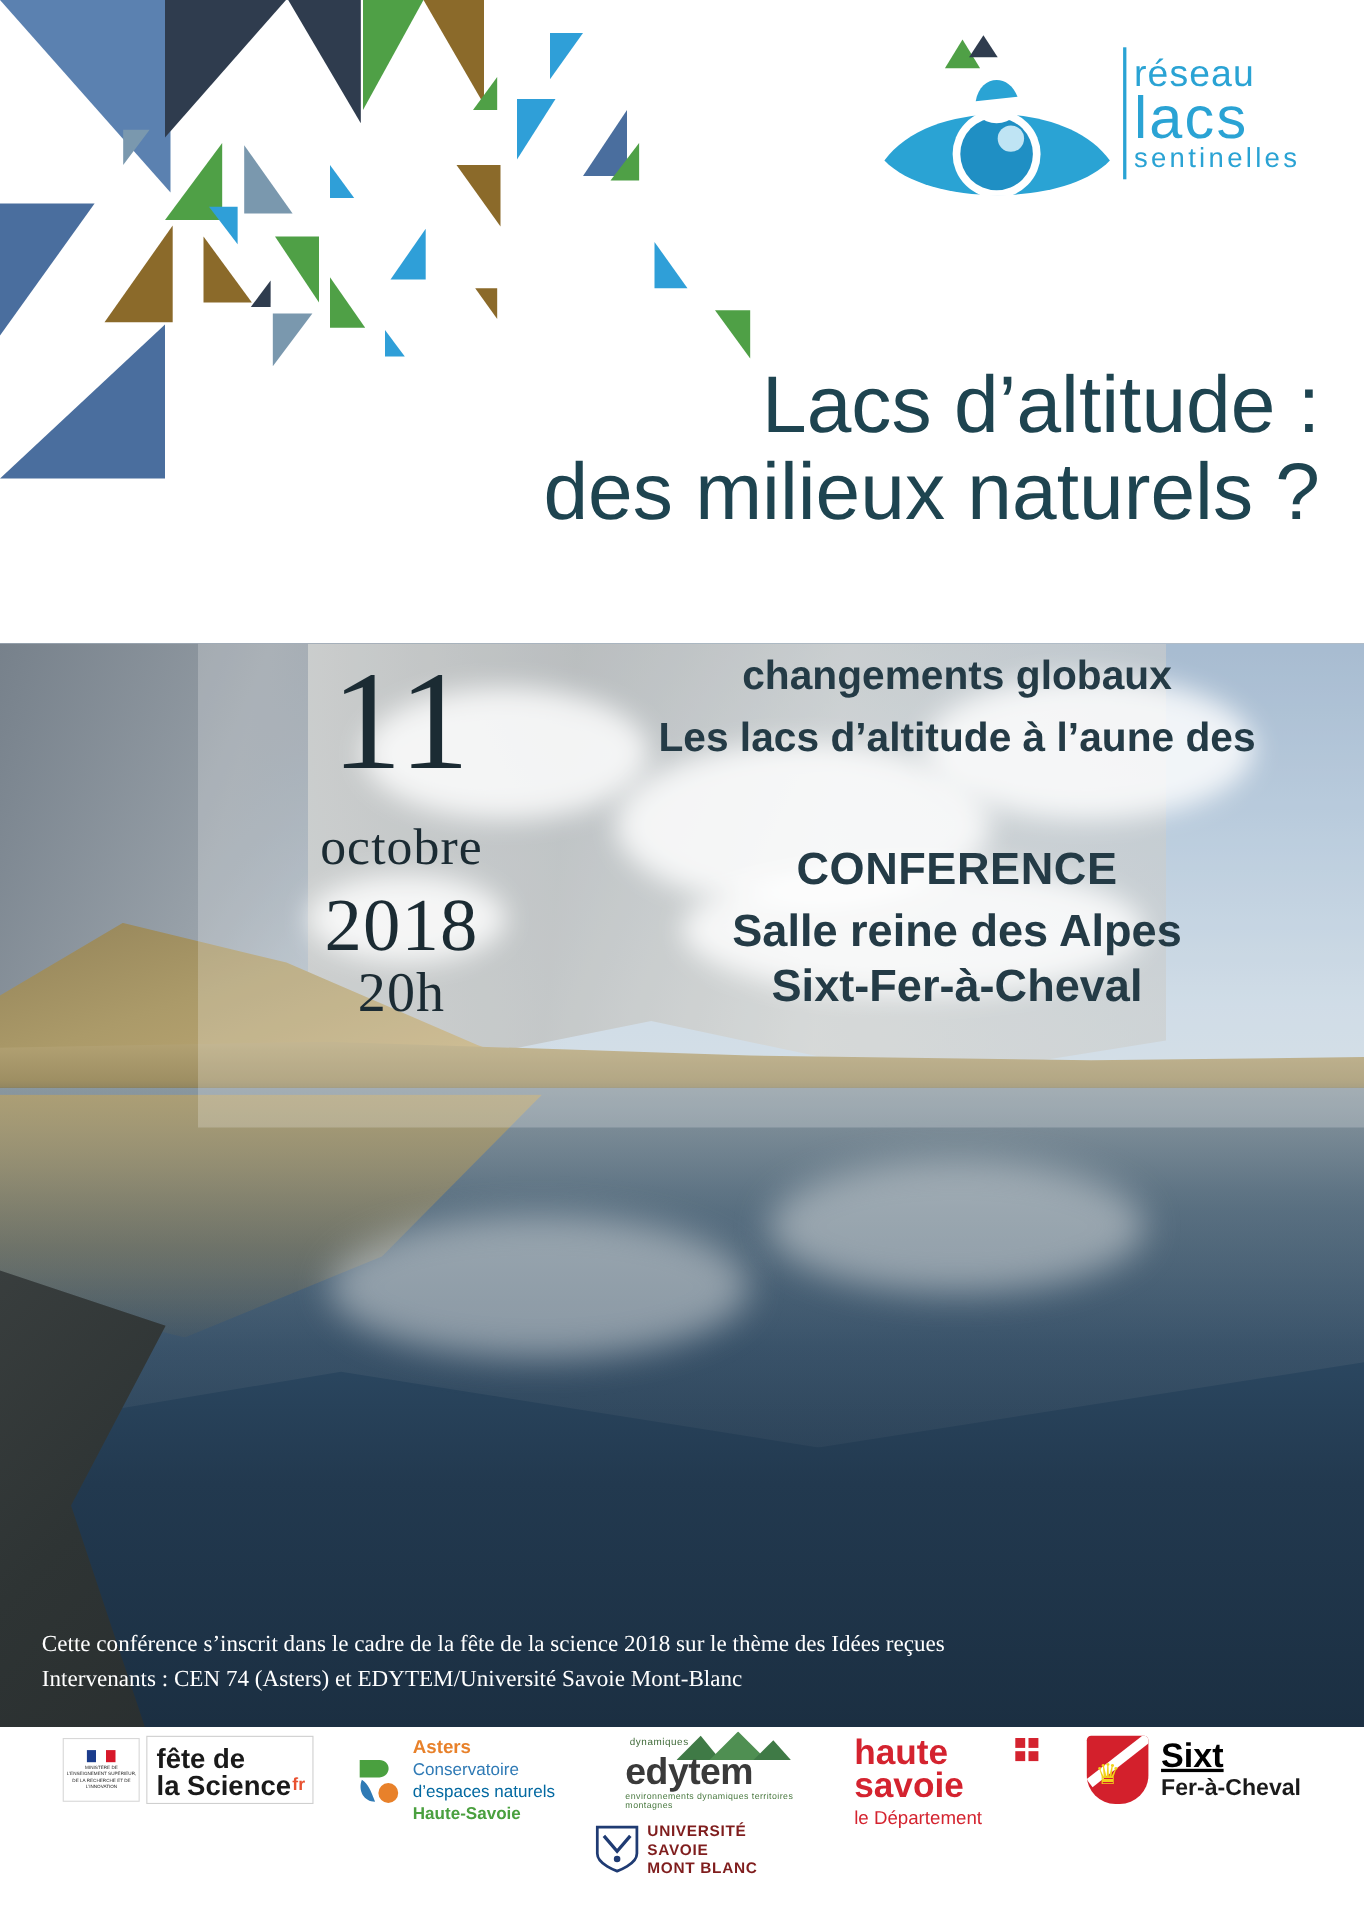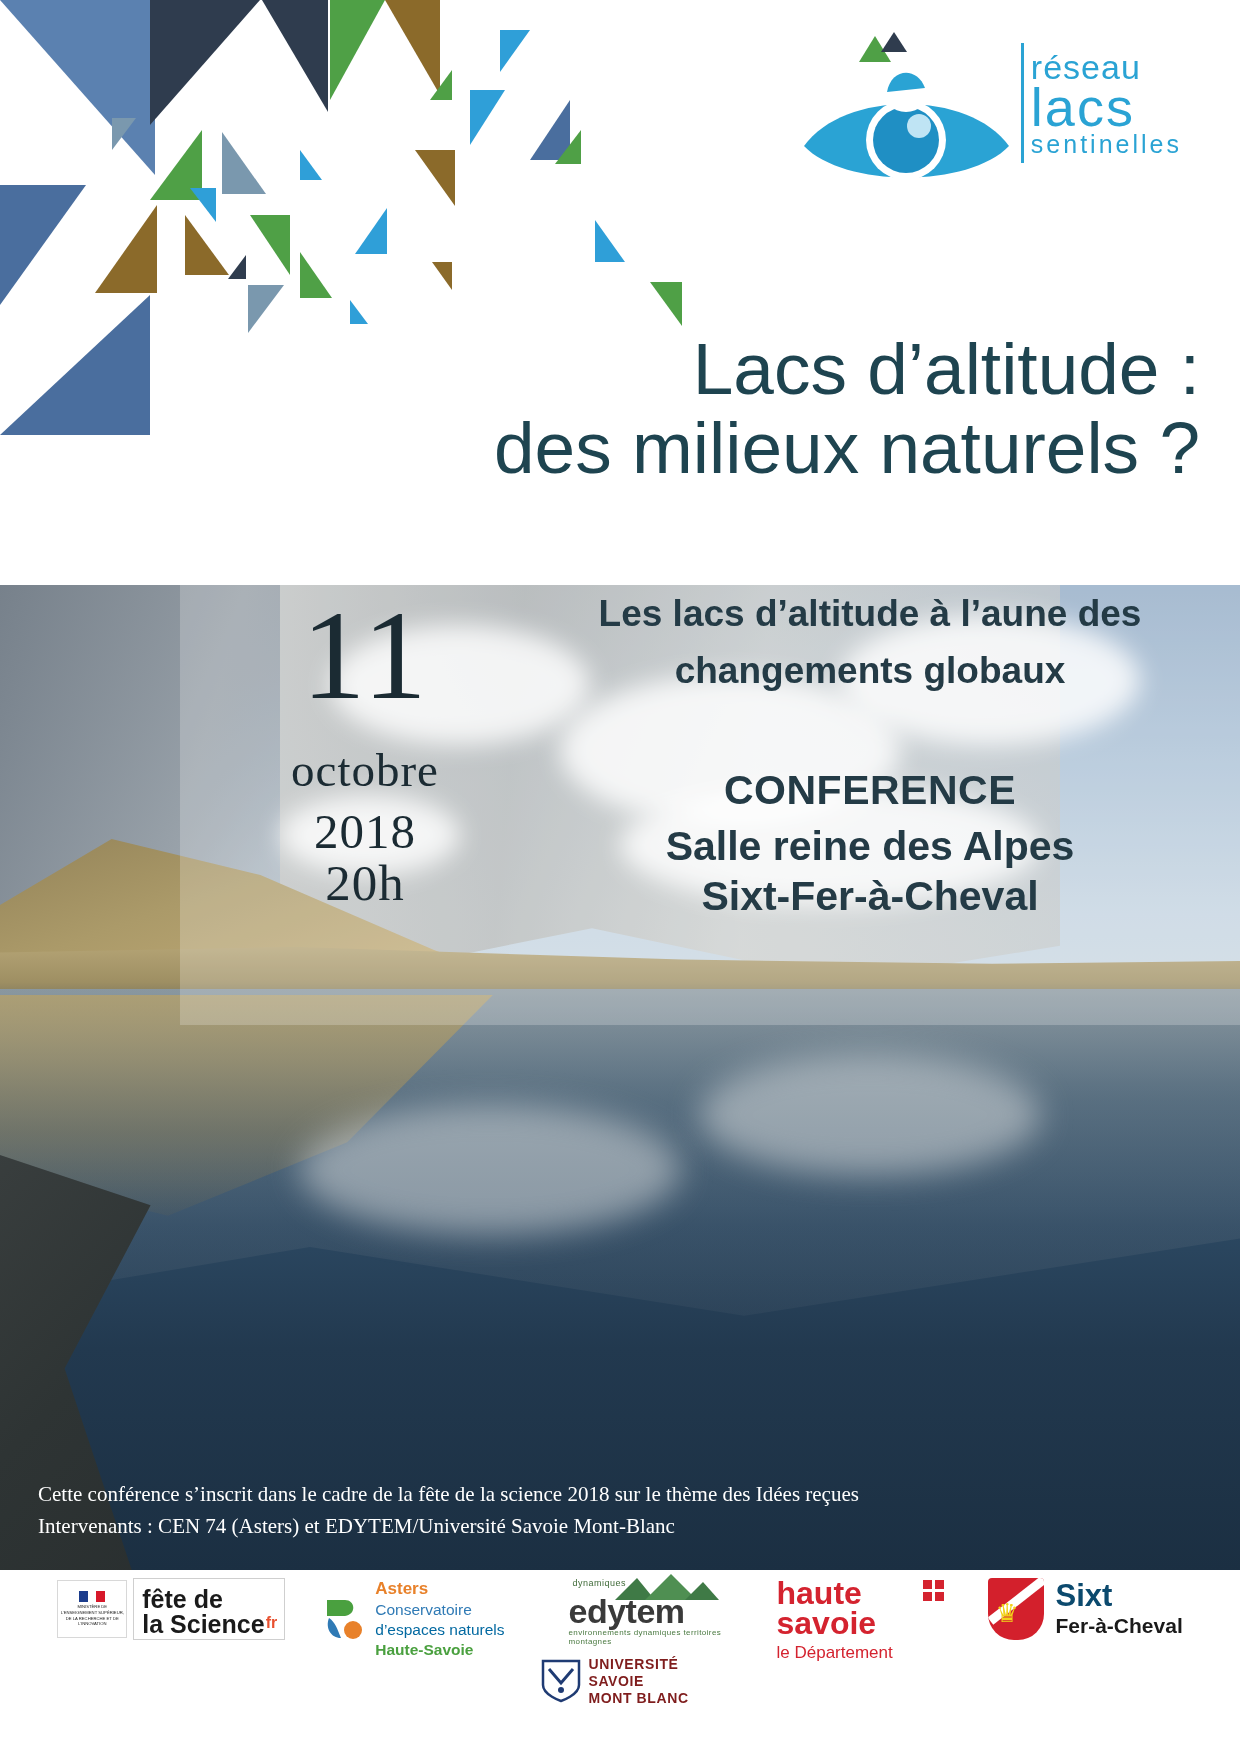--- a/index.html
+++ b/index.html
@@ -206,21 +206,21 @@
     font-weight: 400;
     letter-spacing: 2px;
   }
   .date-month {
     font-size: 47px;
     line-height: 1;
     margin-top: 30px;
     letter-spacing: 1px;
   }
   .date-year {
-    font-size: 49px;
+    font-size: 68px;
     line-height: 1.05;
     margin-top: 12px;
     letter-spacing: 1px;
   }
   .date-hour {
     font-size: 51px;
     line-height: 1.05;
     letter-spacing: 1px;
   }
 
@@ -367,21 +367,21 @@
   .sixt-shield .band {
     position: absolute; left: -6px; top: 14px;
     width: 80px; height: 9px;
     background: #ffffff;
     transform: rotate(-38deg);
   }
   .sixt-shield .lion {
     position: absolute; left: 8px; top: 22px;
     font-size: 26px; color: #f2d21a; line-height: 1;
   }
-  .sixt-txt .s1 { font-size: 31px; font-weight: bold; color: #0c4a6e; line-height: 1; }
+  .sixt-txt .s1 { font-size: 31px; font-weight: bold; color: #000000; line-height: 1; text-decoration: underline; }
   .sixt-txt .s2 { font-size: 21px; font-weight: bold; color: #1a1a1a; margin-top: 3px; }
 </style>
 </head>
 <body>
 
 <div class="poster">
 
   <div class="top-band">
 
     <div>
@@ -466,22 +466,22 @@
     <div class="info-overlay"></div>
 
     <div class="date-block">
       <div class="date-day">11</div>
       <div class="date-month">octobre</div>
       <div class="date-year">2018</div>
       <div class="date-hour">20h</div>
     </div>
 
     <div class="talk-title">
+      <div>changements globaux</div>
       <div>Les lacs d’altitude à l’aune des</div>
-      <div>changements globaux</div>
     </div>
 
     <div class="conf-block">
       <div class="c1">CONFERENCE</div>
       <div class="c2">Salle reine des Alpes</div>
       <div class="c3">Sixt-Fer-à-Cheval</div>
     </div>
 
     <div class="footnote">
       <div>Cette conférence s’inscrit dans le cadre de la fête de la science 2018 sur le thème des Idées reçues</div>

